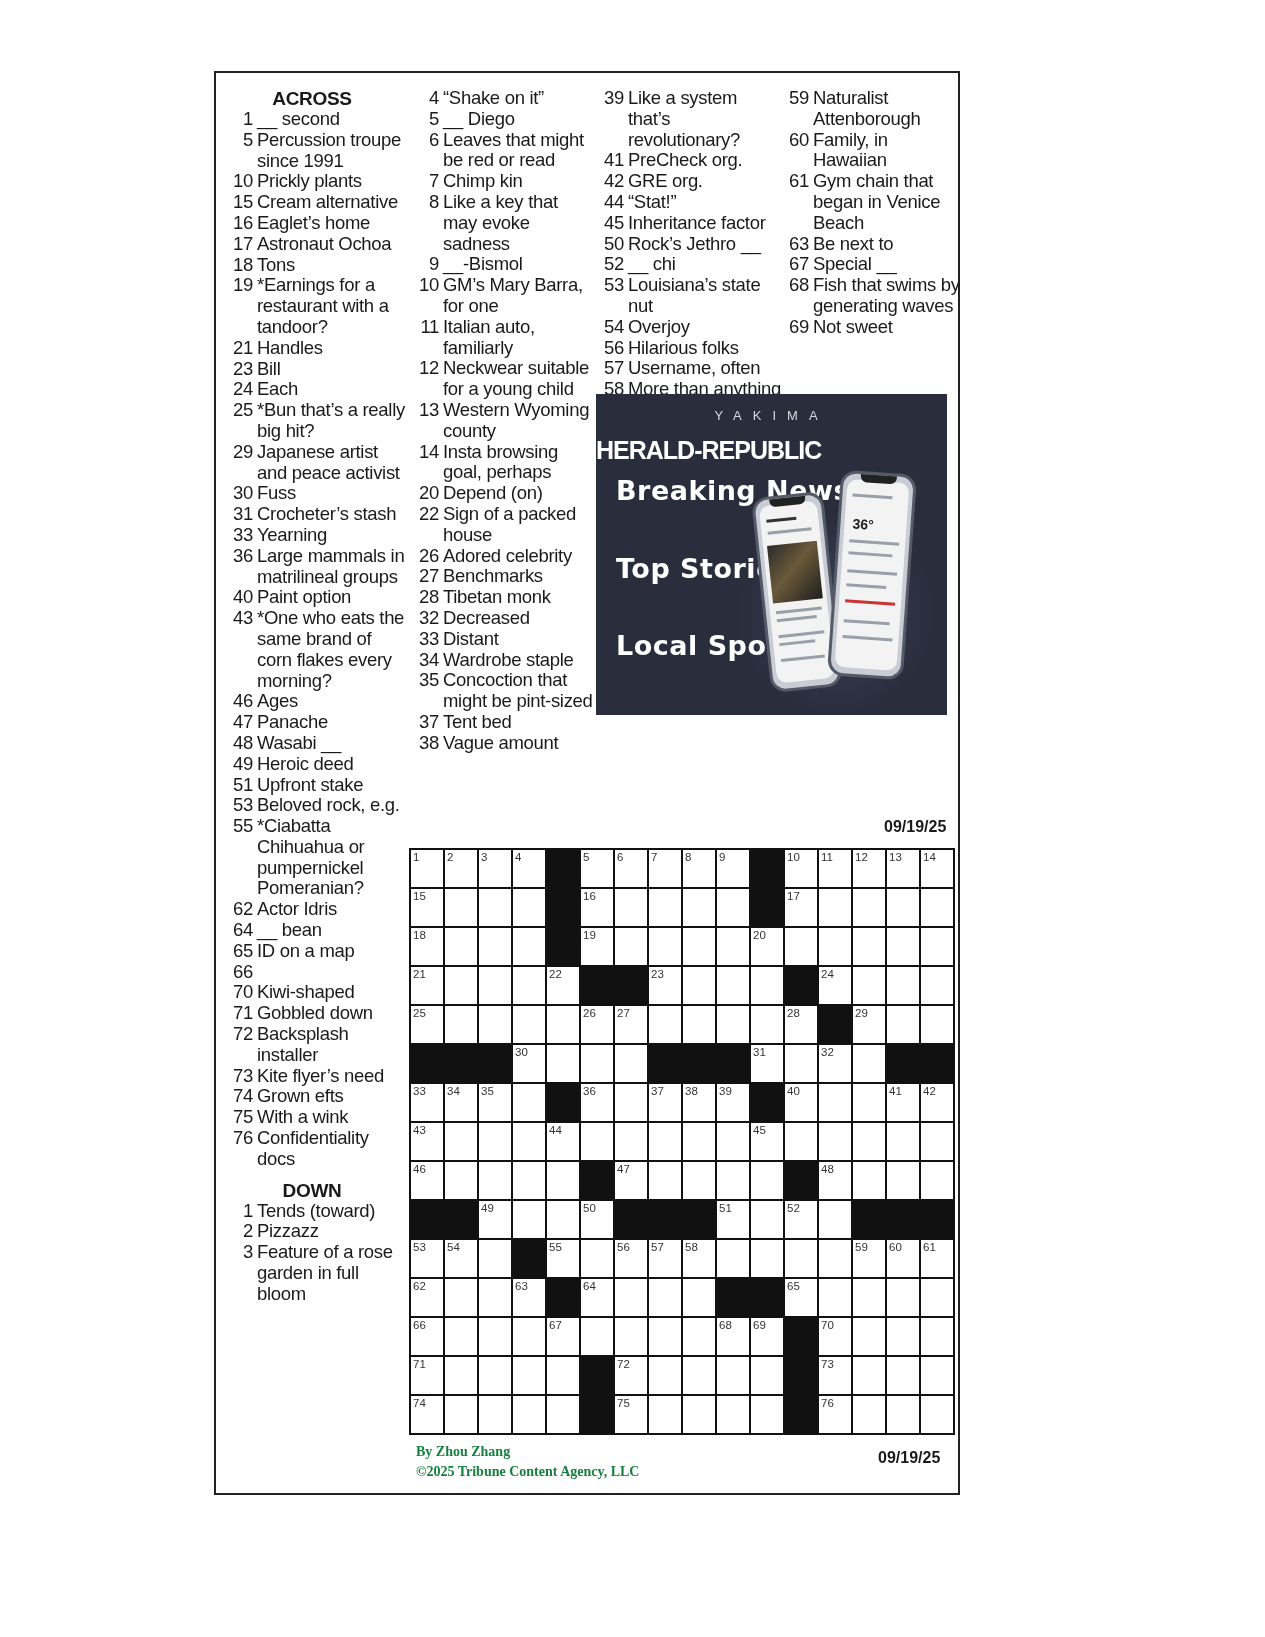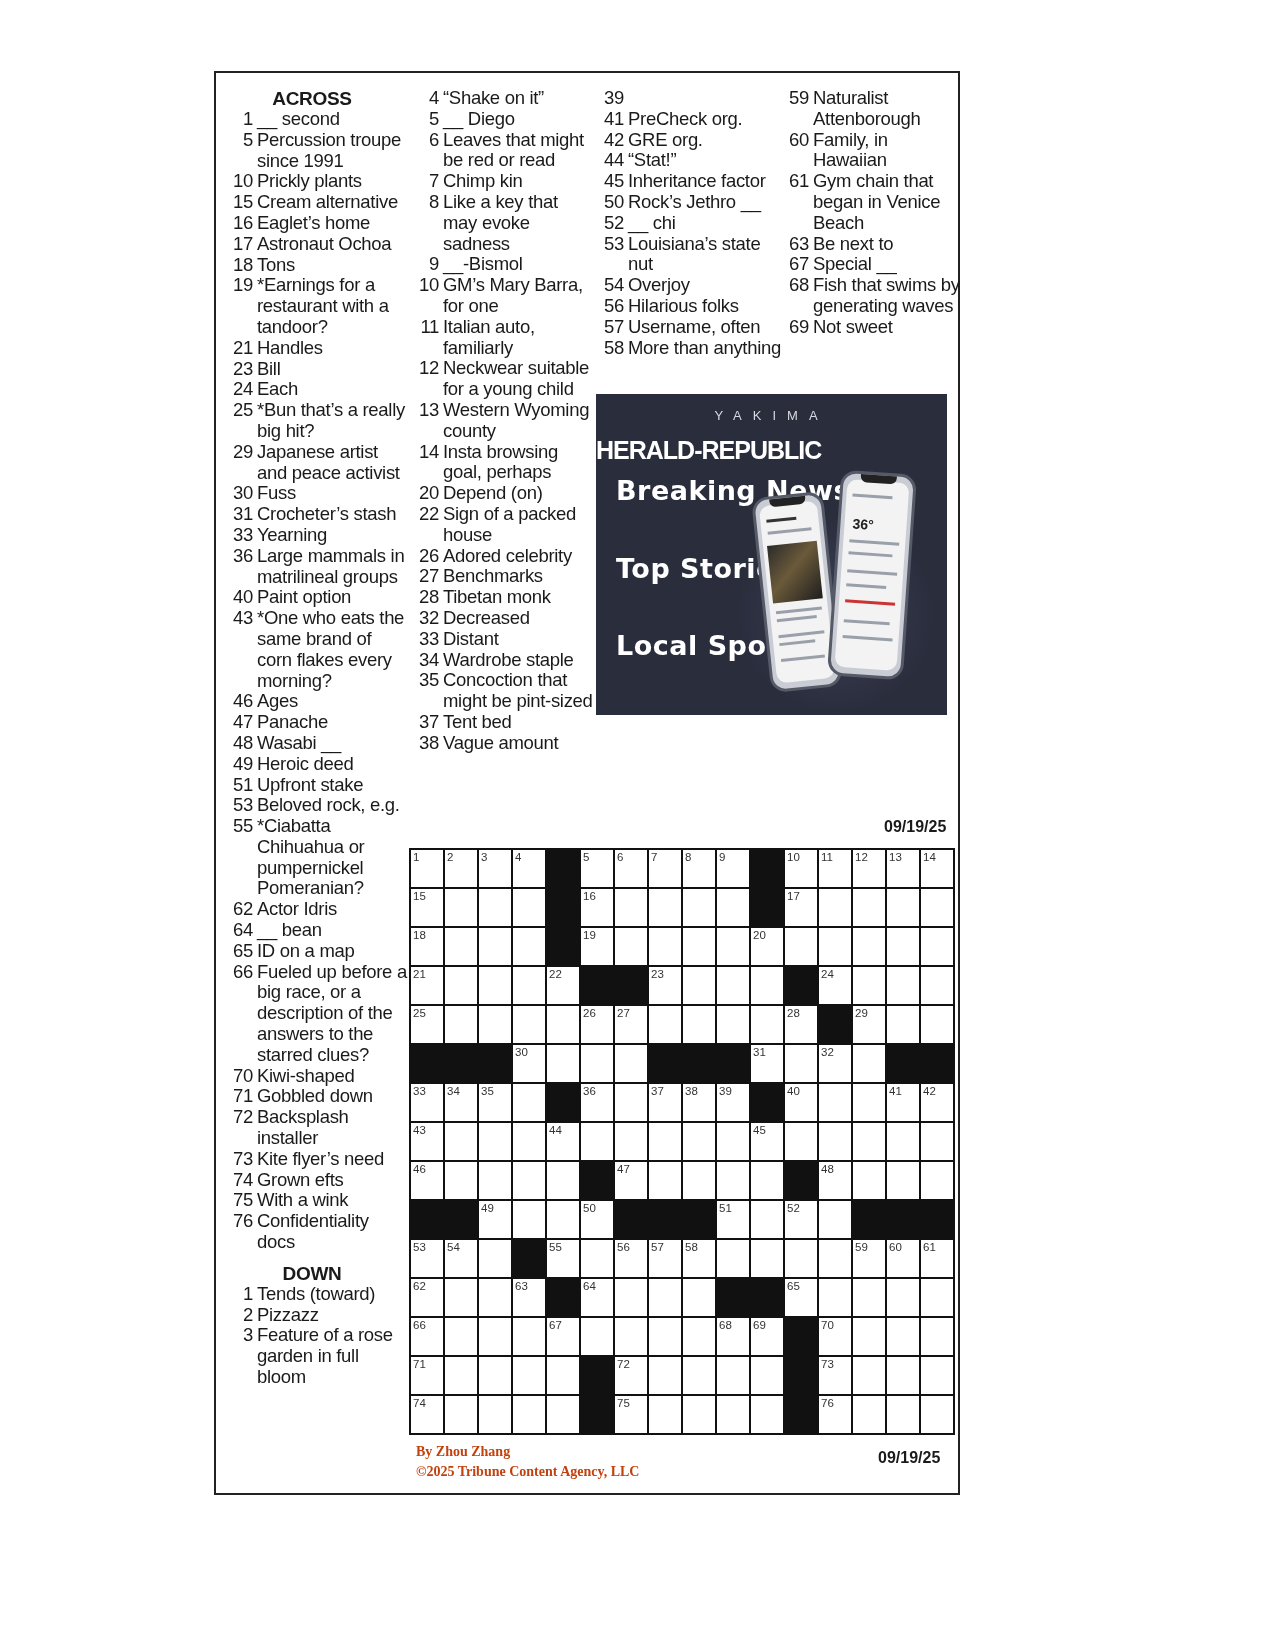--- a/index.html
+++ b/index.html
@@ -33,21 +33,21 @@
   .badge.google { background: #c2410c; color: #fff; width: 104px; border: 1px solid #777; }
   .badge .small { font-size: 6px; line-height: 7px; display: block; }
   .badge .big { font-size: 13px; line-height: 13px; display: block; }
   .badge .ico { margin-right: 5px; font-size: 16px; }
   .tri { width: 0; height: 0; border-top: 9px solid transparent; border-bottom: 9px solid transparent; border-left: 14px solid #2fbf71; margin-right: 6px; position: relative; }
   .date-top { position: absolute; left: 884px; top: 818px; font-size: 16px; font-weight: bold; }
   .grid { position: absolute; left: 409px; top: 848px; width: 546px; height: 587px; background: #111; border: 2px solid #111; box-sizing: border-box; display: grid; grid-template-columns: repeat(16, 1fr); grid-template-rows: repeat(15, 1fr); gap: 2px; }
   .cell { background: #fff; position: relative; }
   .cell.black { background: #111; }
   .cell .n { position: absolute; left: 2px; top: 1px; font-size: 11.5px; line-height: 12px; color: #333; }
-  .byline { position: absolute; left: 416px; top: 1442px; font-family: "Liberation Serif", serif; font-weight: bold; font-size: 14px; line-height: 20px; color: #c2410c; }
+  .byline { position: absolute; left: 416px; top: 1442px; font-family: "Liberation Serif", serif; font-weight: bold; font-size: 14px; line-height: 20px; color: #15803d; }
   .date-bottom { position: absolute; left: 878px; top: 1449px; font-size: 16px; font-weight: bold; }
 </style>
 </head>
 <body>
 
 <div class="frame"></div>
 
 <div class="col col1">
   <div class="section-title">ACROSS</div>
   <div id="c1-across">
@@ -162,21 +162,20 @@
       <div class="clue">
         <span class="num">64</span>
         <span class="txt">__ bean</span>
       </div>
       <div class="clue">
         <span class="num">65</span>
         <span class="txt">ID on a map</span>
       </div>
       <div class="clue">
         <span class="num">66</span>
-        <span class="txt">Fueled up before a big race, or a description of the answers to the starred clues?</span>
       </div>
       <div class="clue">
         <span class="num">70</span>
         <span class="txt">Kiwi-shaped</span>
       </div>
       <div class="clue">
         <span class="num">71</span>
         <span class="txt">Gobbled down</span>
       </div>
       <div class="clue">
@@ -307,20 +306,21 @@
         <span class="num">38</span>
         <span class="txt">Vague amount</span>
       </div>
     </div>
 </div>
 
 <div class="col col3">
   <div id="c3-down">
       <div class="clue">
         <span class="num">39</span>
+        <span class="txt">Like a system that’s revolutionary?</span>
       </div>
       <div class="clue">
         <span class="num">41</span>
         <span class="txt">PreCheck org.</span>
       </div>
       <div class="clue">
         <span class="num">42</span>
         <span class="txt">GRE org.</span>
       </div>
       <div class="clue">

